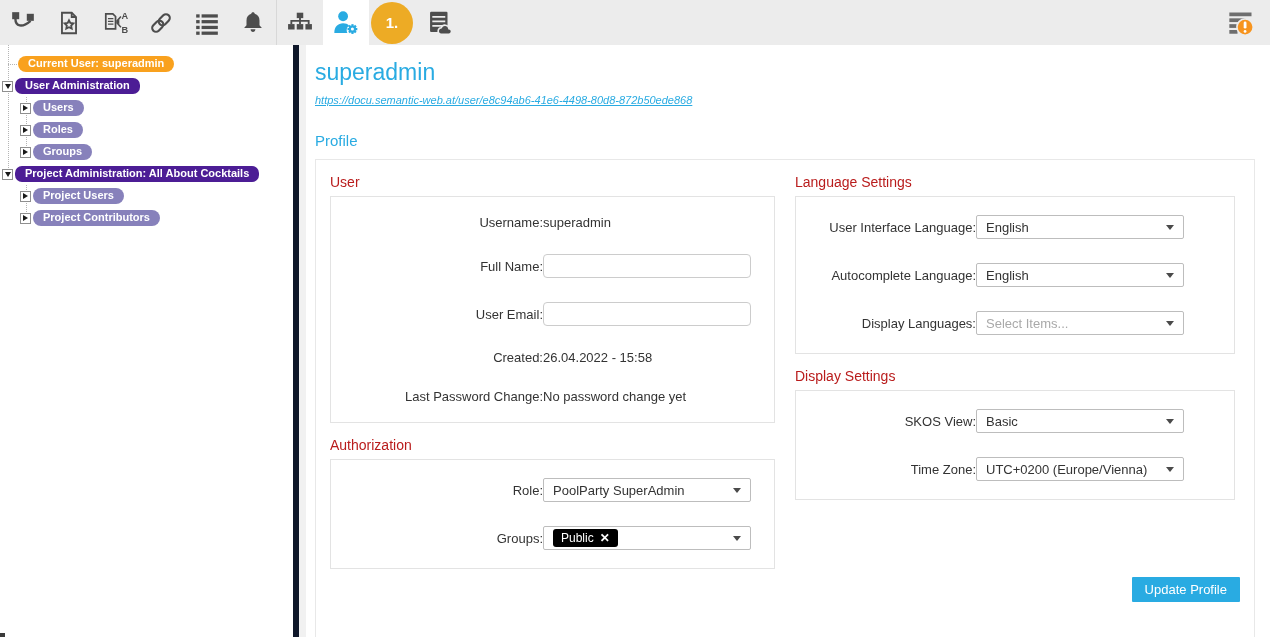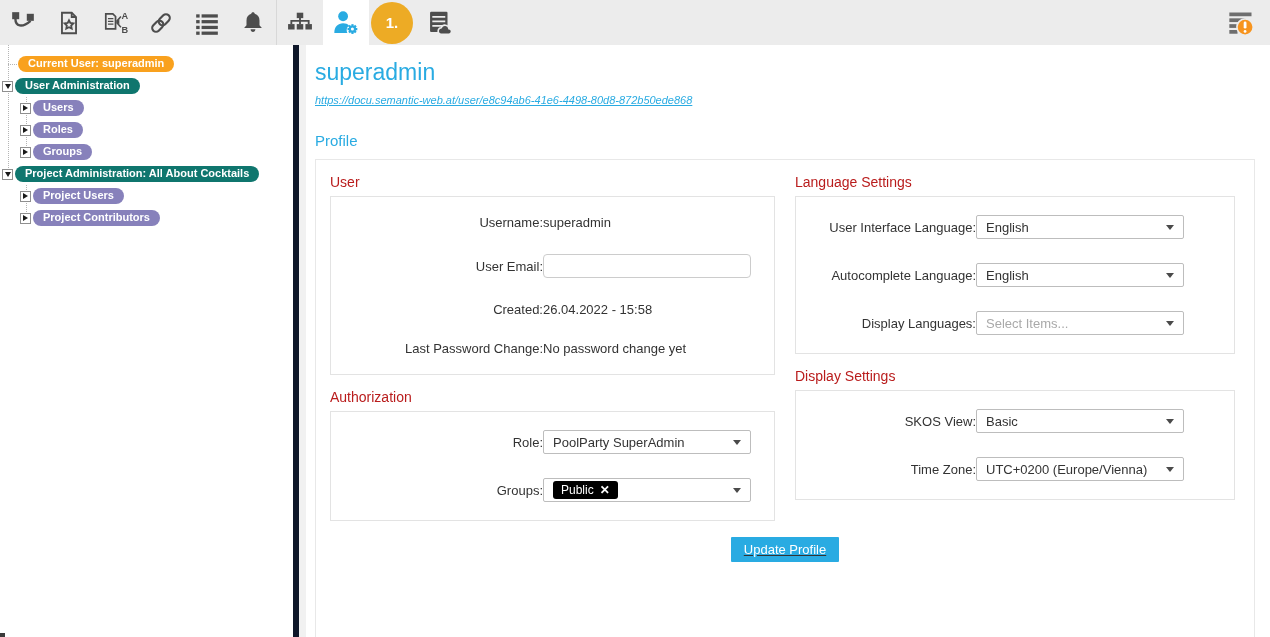--- a/index.html
+++ b/index.html
@@ -40,21 +40,21 @@
   .tri-down { width:0; height:0; border-left:3.5px solid transparent; border-right:3.5px solid transparent; border-top:5px solid #1a1a1a; }
   .tri-right { width:0; height:0; border-top:3.5px solid transparent; border-bottom:3.5px solid transparent; border-left:5px solid #1a1a1a; }
   .pill {
     display:inline-block; border-radius:10px; padding:2px 10px 3px; color:#fff;
     font-size:11px; font-weight:bold; white-space:nowrap; line-height:11px; cursor:pointer; z-index:2; position:relative;
   }
   .lvl0 .pill { margin-left:15px; }
   .lvl0.no-toggle .pill { margin-left:18px; }
   .lvl1 .pill { margin-left:33px; }
   .pill-orange { background:#f9a11e; }
-  .pill-blue   { background:#0f766e; }
+  .pill-blue   { background:#4c1d95;border-radius:7px; }
   .pill-purple { background:#8781bb; }
   .corner-mark { position:absolute; left:0; bottom:0; width:5px; height:4px; background:#3a3a3a; }
 
   
   .page-title { color:#29abe2; font-size:23px; font-weight:400; margin:6px 0 4px; line-height:27px; }
   .user-url { color:#29abe2; font-size:11px; font-style:italic; text-decoration:underline; display:inline-block; }
   .profile-heading { color:#29abe2; font-size:15px; font-weight:400; margin:24px 0 10px; }
   .panel { border:1px solid #e8e8e8; background:#fff; width:940px; min-height:484px; padding:14px; }
   .columns { display:flex; }
   .col-left { width:445px; margin-right:20px; flex:none; }
@@ -77,21 +77,21 @@
     display:flex; align-items:center; justify-content:space-between; padding:0 9px; cursor:pointer;
   }
   .select .sel-text { font-size:13px; color:#333; white-space:nowrap; overflow:hidden; }
   .select .sel-text.placeholder { color:#a9a9a9; }
   .caret { width:0; height:0; border-left:4px solid transparent; border-right:4px solid transparent; border-top:5px solid #4a4a4a; flex:none; margin-left:6px; }
   .tag {
     background:#000000; color:#fff; border-radius:3px; padding:3px 8px; font-size:12px;
     display:inline-flex; align-items:center; line-height:12px; cursor:default;
   }
   .tag .tag-x { font-weight:bold; margin-left:6px; font-size:12px; cursor:pointer; }
-  .btn-row { display:flex; justify-content:center; margin-top:16px;text-decoration:underline; }
+  .btn-row { display:flex; justify-content:flex-end; margin-top:8px; }
   .primary-btn {
     background:#29abe2; color:#fff; border:none; font-family:inherit; font-size:13px;
     padding:5px 13px; cursor:pointer; border-radius:1px;
   }
 </style>
 </head>
 <body>
 
 <div class="toolbar">
   <div class="tb-btn">
@@ -260,20 +260,24 @@
 
         <div class="col-left">
           <div class="section">
             <h3>User</h3>
             <div class="box">
               <div class="frow">
                 <label>Username:</label>
                 <span class="static-value">superadmin</span>
               </div>
               <div class="frow">
+                <label>Full Name:</label>
+                <input class="text-input" type="text" value="" style="">
+              </div>
+              <div class="frow">
                 <label>User Email:</label>
                 <input class="text-input" type="text" value="" style="">
               </div>
               <div class="frow">
                 <label>Created:</label>
                 <span class="static-value">26.04.2022 - 15:58</span>
               </div>
               <div class="frow">
                 <label>Last Password Change:</label>
                 <span class="static-value">No password change yet</span>

